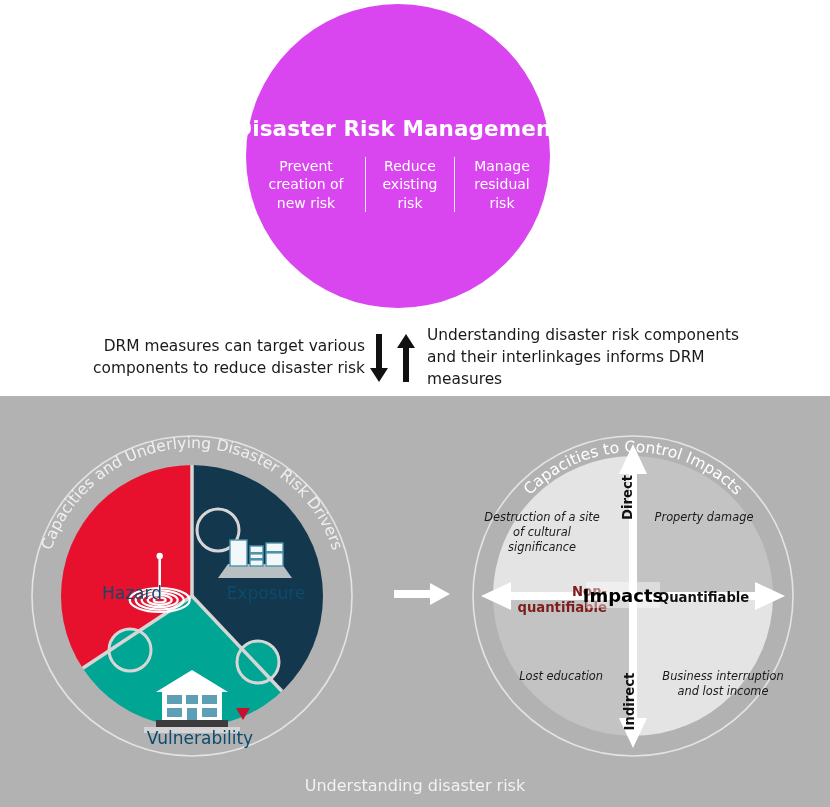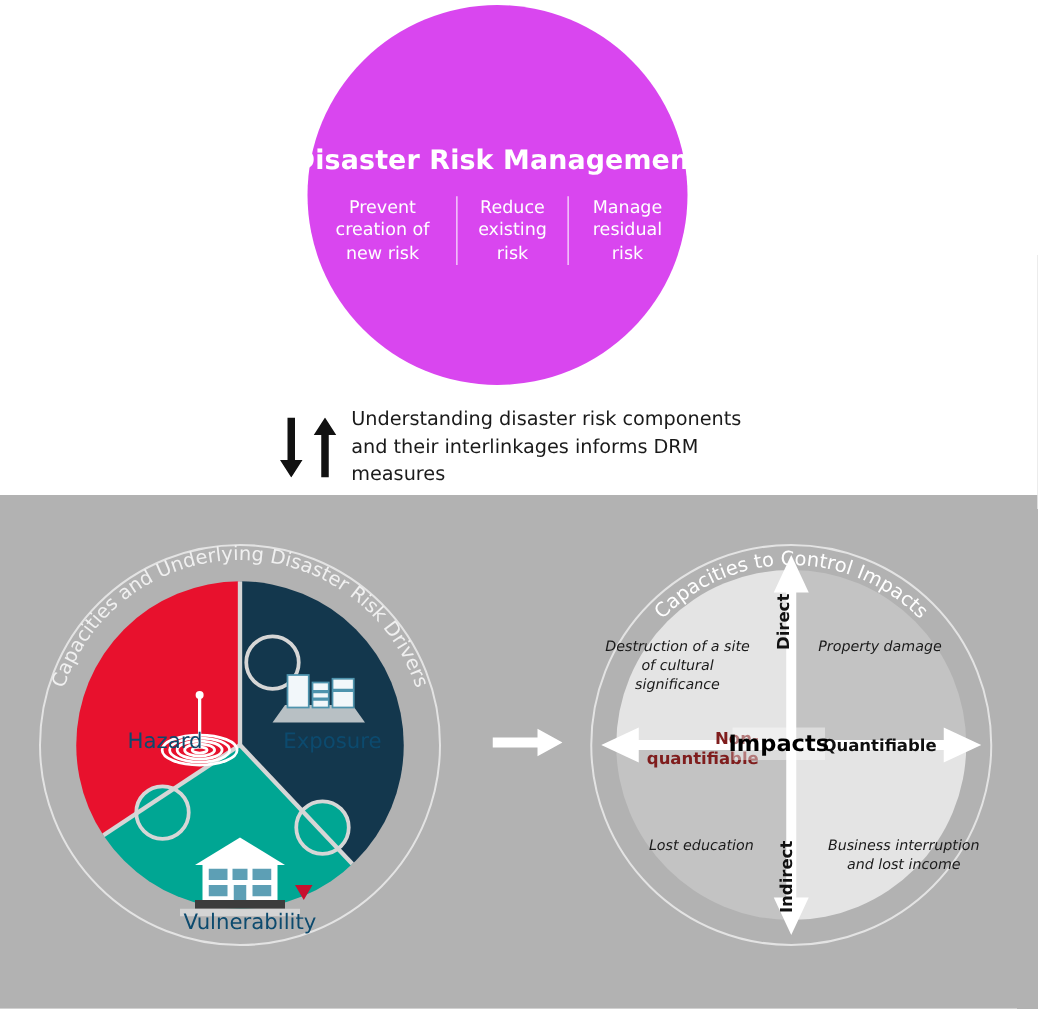--- a/index.html
+++ b/index.html
@@ -193,20 +193,21 @@
 <div id="drm-circle">
   <div id="drm-title">Disaster Risk Management</div>
   <div id="drm-columns">
     <div class="drm-col c1">Prevent creation of new risk</div>
     <div class="drm-col c2">Reduce existing risk</div>
     <div class="drm-col c3">Manage residual risk</div>
   </div>
 </div>
 
 <div id="connector-band">
+  <div id="conn-left" class="conn-text">DRM measures can target various components to reduce disaster risk</div>
   <div id="conn-arrows">
     <svg width="22" height="48" viewBox="0 0 22 48">
       <path d="M8 0 h6 v34 h6 L11 48 L2 34 h6 z" fill="#111111"></path>
     </svg>
     <svg width="22" height="48" viewBox="0 0 22 48">
       <path d="M8 48 h6 V14 h6 L11 0 L2 14 h6 z" fill="#111111"></path>
     </svg>
   </div>
   <div id="conn-right" class="conn-text">Understanding disaster risk components and their interlinkages informs DRM measures</div>
 </div>
@@ -339,13 +340,14 @@
       <div>Non-</div>
       <div>quantifiable</div>
     </div>
     <div id="axis-quant">Quantifiable</div>
 
     <div id="impacts-center">
       <span>Impacts</span>
     </div>
   </div>
 
+  <div id="panel-caption">Understanding disaster risk</div>
 </div>
 
 </body></html>

